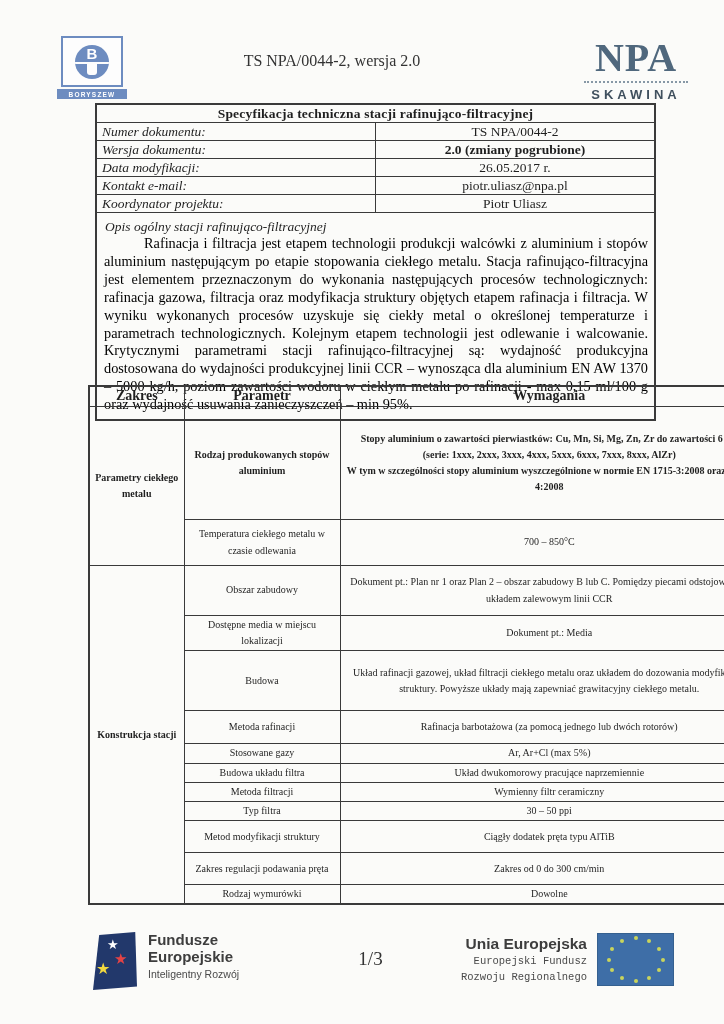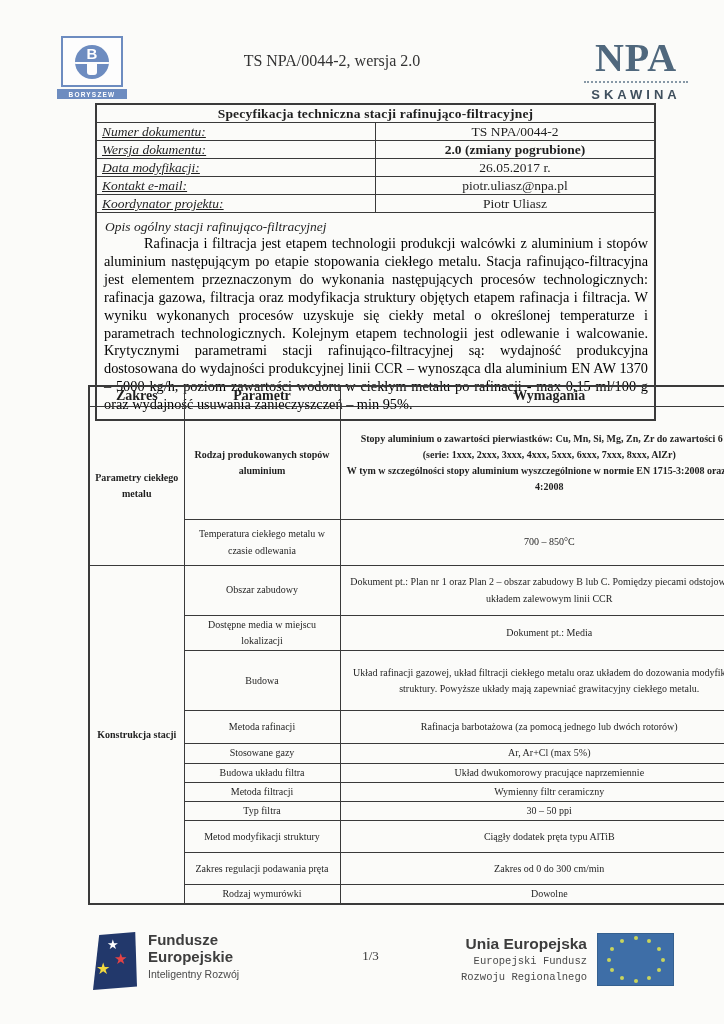--- a/index.html
+++ b/index.html
@@ -67,21 +67,21 @@
   }
   .doc-table td{
     border:1.4px solid #3a3a3a;
     font-size:13.5px;line-height:15px;
     padding:0 5px;height:17px;overflow:hidden;
   }
   .doc-title{
     text-align:center;font-weight:bold;font-size:15.5px;
     height:21px;letter-spacing:.2px;
   }
-  .doc-label{font-style:italic;width:265px;text-decoration:underline;}
+  .doc-label{font-style:italic;width:265px;}
   .doc-value{text-align:center;}
   .bold{font-weight:bold;}
   .opis-cell{padding:2px 6px 5px 7px !important;height:auto !important;}
   .opis-head{font-style:italic;font-size:13.5px;margin:4px 0 1px 1px;}
   .opis-par{
     font-size:14.3px;line-height:17.9px;text-align:justify;
     text-indent:40px;margin:0;color:#000000;
   }
 
   
@@ -112,21 +112,21 @@
   .fe-star{position:absolute;font-size:13px;line-height:13px;}
   .fe-star.white{color:#fff;left:14px;top:6px;}
   .fe-star.red{color:#e34345;left:21px;top:21px;font-size:15px;}
   .fe-star.yellow{color:#f2d93f;left:3px;top:30px;font-size:16px;}
   .fe-text{margin-left:11px;font-family:"Liberation Sans",sans-serif;color:#3d3d3d;}
   .fe-main{font-size:15px;font-weight:bold;line-height:17px;}
   .fe-sub{font-size:10.5px;margin-top:3px;color:#4a4a4a;}
 
   .page-num{
     position:absolute;top:948px;left:17px;right:0;
-    text-align:center;font-size:13px;color:#333;
+    text-align:center;font-size:19px;color:#333;
   }
 
   .footer-right{position:absolute;right:50px;top:933px;display:flex;align-items:flex-start;}
   .ue-text{
     text-align:right;font-family:"Liberation Sans",sans-serif;
     color:#3d3d3d;margin-right:10px;margin-top:3px;
   }
   .ue-main{font-size:15.5px;font-weight:bold;line-height:16px;}
   .ue-sub{font-size:10.5px;line-height:12.5px;margin-top:3px;color:#4a4a4a;font-family:Liberation Mono, monospace;}
   .eu-flag{

